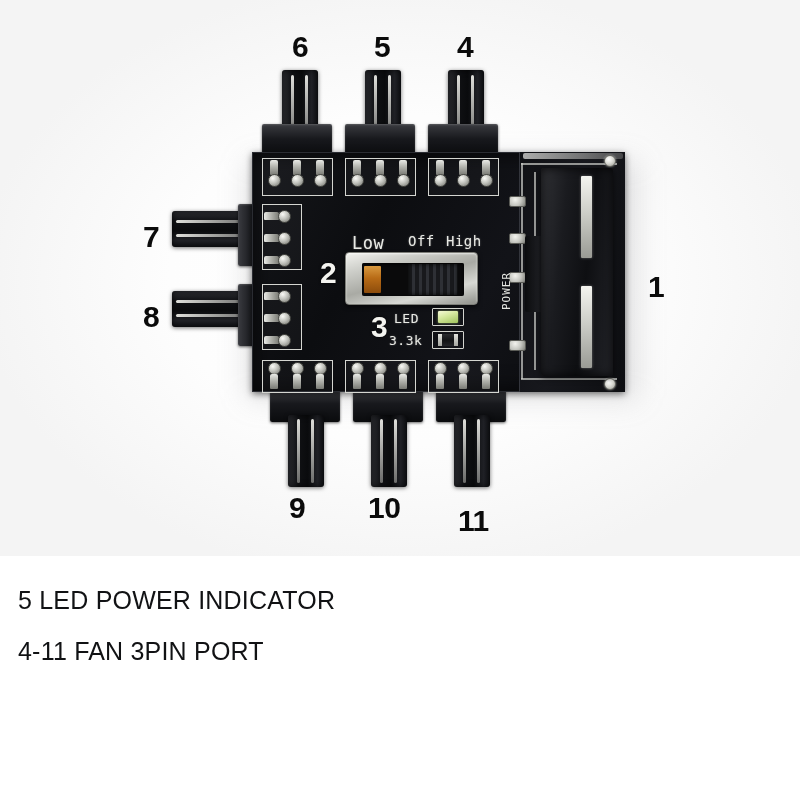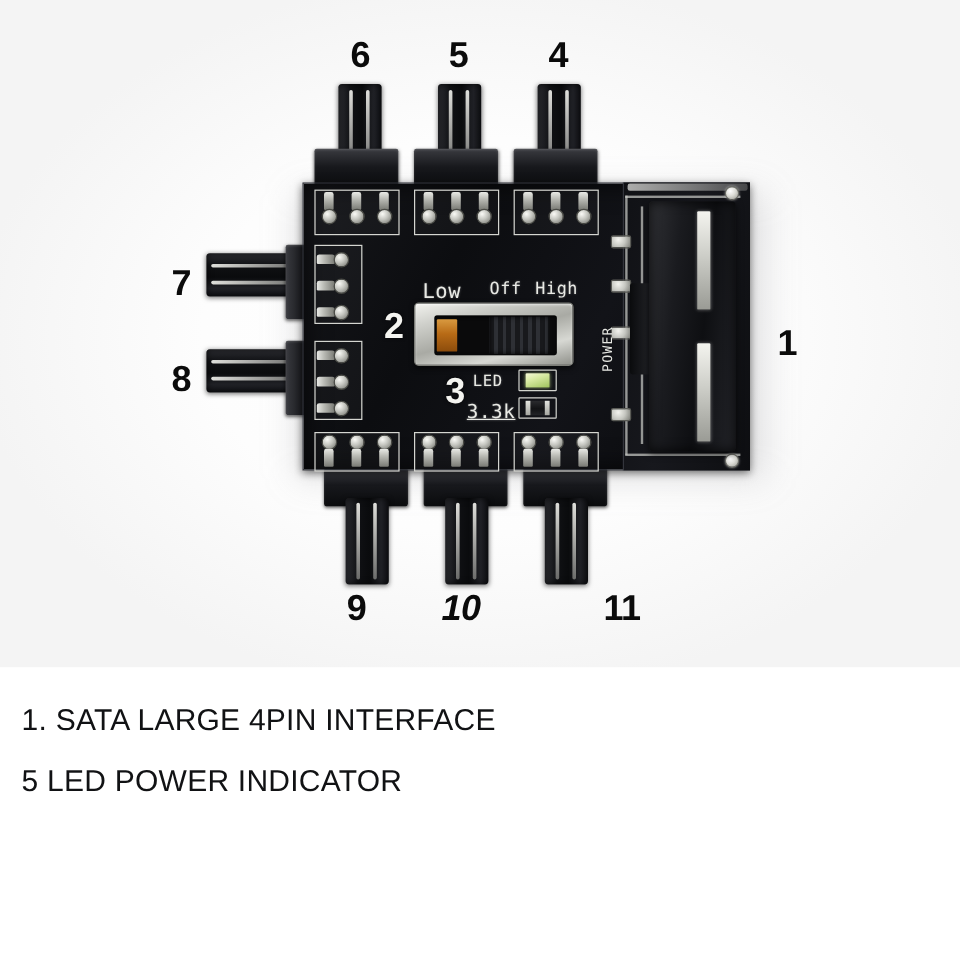--- a/index.html
+++ b/index.html
@@ -403,34 +403,34 @@
 
     <div class="silk-power" style="left:500px; top:310px;">POWER</div>
 
     <div class="silk-num" style="left:320px; top:256px; font-size:30px;">2</div>
     <div class="silk-num" style="left:371px; top:310px; font-size:30px;">3</div>
 
     <div class="silk-text" style="left:394px; top:311px; font-size:13px;">LED</div>
     <div class="smd-outline" style="left:432px; top:308px; width:32px; height:18px;"></div>
     <div class="smd-led" style="left:438px; top:311px; width:20px; height:12px;"></div>
 
-    <div class="silk-text" style="left:389px; top:333px; font-size:16px;text-decoration:underline;">3.3k</div>
+    <div class="silk-text" style="left:389px; top:333px; font-size:13px;">3.3k</div>
     <div class="smd-outline" style="left:432px; top:331px; width:32px; height:18px;"></div>
     <div class="smd-res" style="left:438px; top:334px; width:20px; height:12px;"></div>
 
     <div class="callout" style="left:292px; top:32px;">6</div>
     <div class="callout" style="left:374px; top:32px;">5</div>
     <div class="callout" style="left:457px; top:32px;">4</div>
     <div class="callout" style="left:143px; top:222px;">7</div>
     <div class="callout" style="left:143px; top:302px;">8</div>
     <div class="callout" style="left:648px; top:272px;">1</div>
     <div class="callout" style="left:289px; top:493px;">9</div>
-    <div class="callout" style="left:368px; top:493px;font-style:italic;">10</div>
-    <div class="callout" style="left:458px; top:493px;margin-left:45px;">11</div>
+    <div class="callout" style="left:368px; top:493px;">10</div>
+    <div class="callout" style="left:458px; top:506px;">11</div>
 
   </div>
 
   <div id="caption">
-    <div class="cap-line">1. SATA LARGE 4PIN INTERFACE</div>
     <div class="cap-line">5 LED POWER INDICATOR</div>
+    <div class="cap-line">4-11 FAN 3PIN PORT</div>
   </div>
 
 </div>
 
 </body></html>

